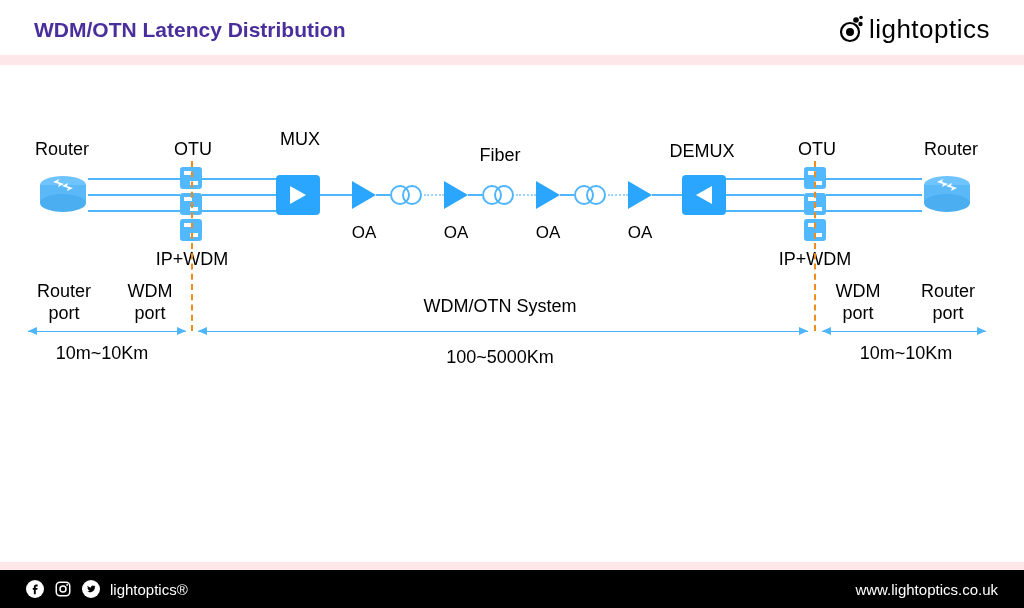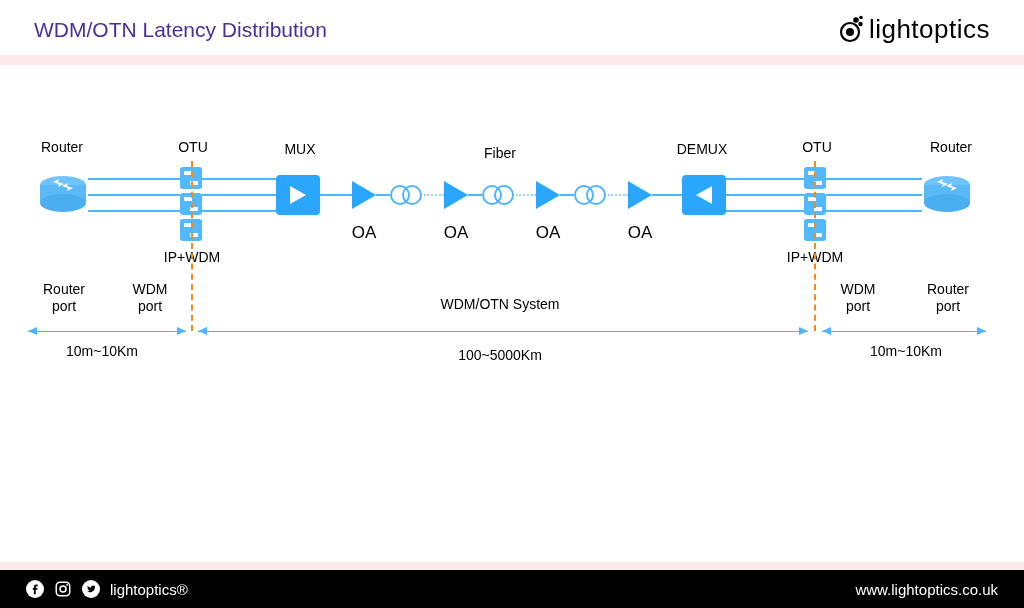--- a/index.html
+++ b/index.html
@@ -1,26 +1,26 @@
 <!DOCTYPE html>
 <html><head>
 <meta charset="utf-8">
 <style>
   * { box-sizing: border-box; margin: 0; padding: 0; }
   body { width: 1024px; height: 608px; font-family: Arial, sans-serif; background: #fff; position: relative; overflow: hidden; }
 
   .header { display: flex; justify-content: space-between; align-items: center; padding: 14px 34px 10px 34px; }
-  .title { font-size: 21px; font-weight: normal; color: #4a2f9c; }
+  .title { font-size: 21px; font-weight: bold; color: #4a2f9c; }
   .logo { display: flex; align-items: flex-start; font-size: 26px; color: #000; letter-spacing: 0.5px; }
   .logo svg { margin-right: 4px; }
 
   .sepbar { height: 10px; background: #fde7e9; }
 
   .diagram { position: relative; width: 100%; height: 420px; }
-  .lbl { position: absolute; font-size: 14px; color: #000; transform: translateX(-50%); white-space: nowrap; }
+  .lbl { position: absolute; font-size: 18px; color: #000; transform: translateX(-50%); white-space: nowrap; }
 
   
   .router { position: absolute; width: 50px; height: 38px; }
   
   .otu-grp { position: absolute; display: flex; flex-direction: column; gap: 4px; }
   .otu-card { width: 22px; height: 22px; background: #52b8ff; border-radius: 3px; position: relative; }
   .otu-card::before, .otu-card::after { content: ""; position: absolute; width: 8px; height: 4px; background: #fff; }
   .otu-card::before { top: 4px; left: 4px; }
   .otu-card::after { bottom: 4px; right: 4px; }
 
@@ -66,21 +66,21 @@
     </svg>
     <span>lightoptics</span>
   </div>
 </div>
 <div class="sepbar"></div>
 
 <div class="diagram">
 
   <div class="lbl" style="left:62px; top:74px">Router</div>
   <div class="lbl" style="left:193px; top:74px">OTU</div>
-  <div class="lbl" style="left:300px; top:76px">MUX</div>
+  <div class="lbl" style="left:300px; top:64px">MUX</div>
   <div class="lbl" style="left:500px; top:80px">Fiber</div>
   <div class="lbl" style="left:702px; top:76px">DEMUX</div>
   <div class="lbl" style="left:817px; top:74px">OTU</div>
   <div class="lbl" style="left:951px; top:74px">Router</div>
 
   <svg class="router" style="left:38px; top:110px" viewBox="0 0 50 38">
     <ellipse cx="25" cy="10" rx="23" ry="9" fill="#6fc4ff"></ellipse>
     <rect x="2" y="10" width="46" height="18" fill="#5cb9f8"></rect>
     <ellipse cx="25" cy="28" rx="23" ry="9" fill="#4aaef0"></ellipse>
     <path d="M15 7 l6 -3 l-1 3 l6 2 l-6 3 l1 -3 z" fill="#fff"></path>

